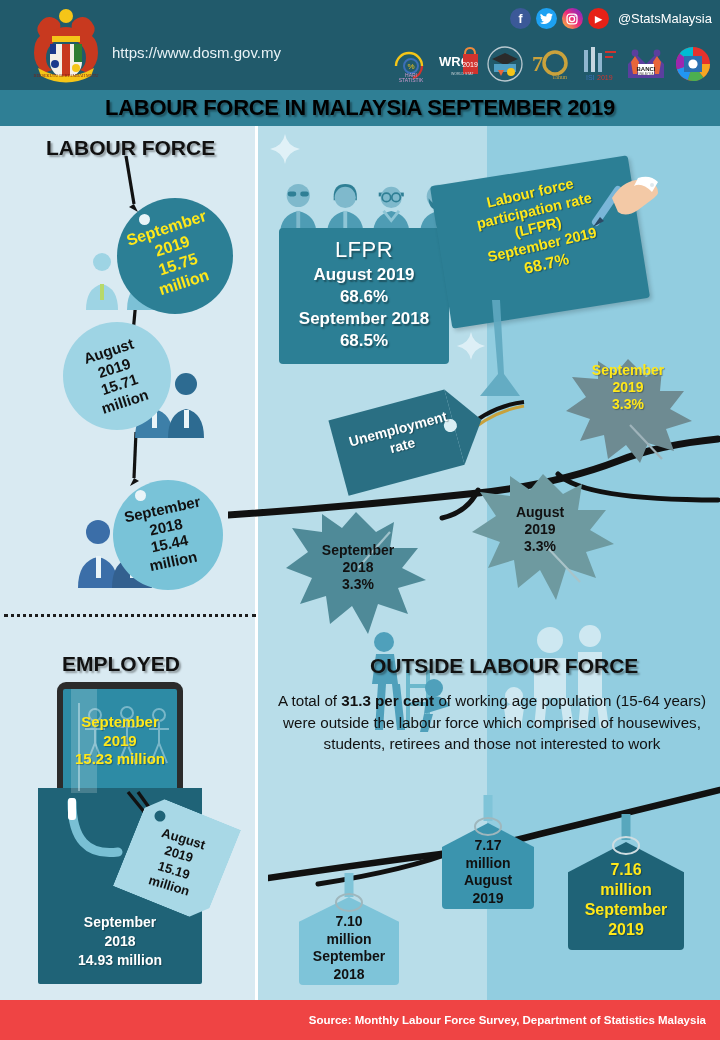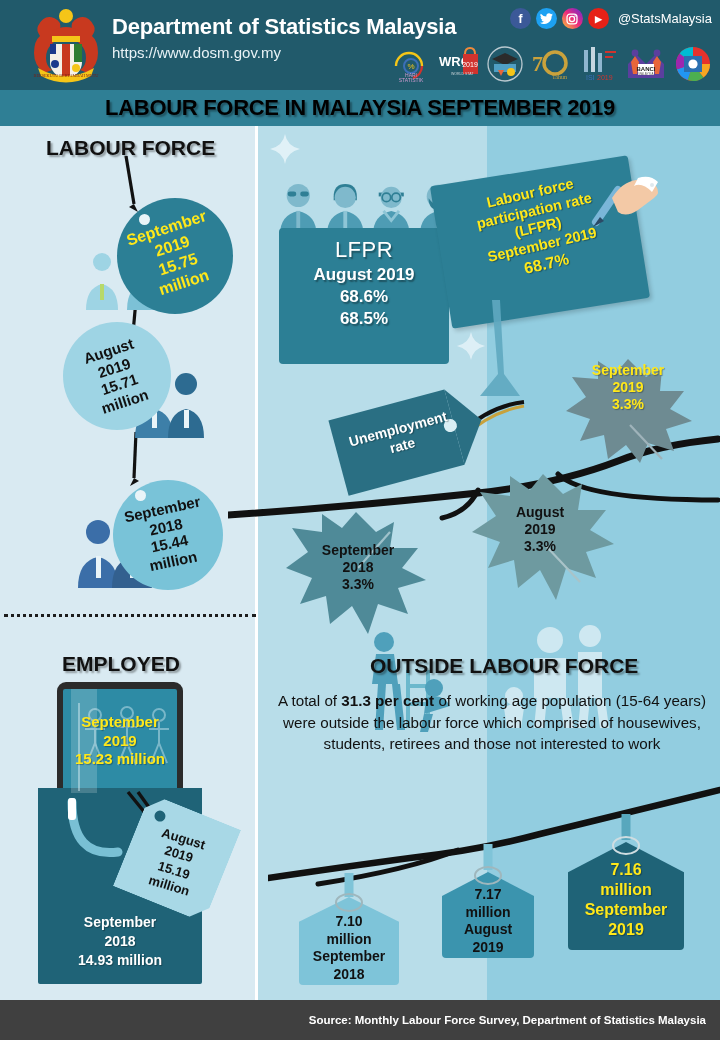--- a/index.html
+++ b/index.html
@@ -58,21 +58,21 @@
 
   .vdiv1 { position:absolute; left:255px; top:126px; width:3px; height:874px; background:#ffffff; }
   .hdotted {
     position:absolute; left:4px; top:614px; width:252px; height:0;
     border-top:3px dotted #1d1d1d;
   }
 
   
   .footer {
     position:absolute; left:0; top:1000px; width:720px; height:40px;
-    background:#404040; display:flex; align-items:center; justify-content:flex-end;
+    background:#ef4444; display:flex; align-items:center; justify-content:flex-end;
   }
   .footer .s { color:#fff; font-size:11.5px; font-weight:bold; padding-right:14px; white-space:nowrap; }
 
   
   .sec-head {
     position:absolute; font-weight:bold; color:#111; font-size:21px;
     text-shadow:2px 2px 2px rgba(0,0,0,.35); white-space:nowrap;
   }
   #h-labour  { left:46px;  top:136px; }
   #h-employed{ left:62px;  top:652px; }
@@ -209,21 +209,21 @@
   .htag .string {
     position:absolute; left:50%; transform:translateX(-50%);
     width:9px; background:#7fc4d8;
   }
   #tag-2018 { left:299px; top:897px; width:100px; height:88px; }
   #tag-2018 .shape { background:#7ec4d9; }
   #tag-2018 .cap { top:16px; color:#111; font-size:14px; }
   #tag-2018 .ring { top:-4px; }
   #tag-2018 .string { top:-24px; height:24px; }
 
-  #tag-aug { left:442px; top:872px; width:92px; height:86px; }
+  #tag-aug { left:442px; top:823px; width:92px; height:86px; }
   #tag-aug .shape { background:#3b94ae; }
   #tag-aug .cap { top:14px; color:#111; font-size:14px; }
   #tag-aug .ring { top:-6px; }
   #tag-aug .string { top:-28px; height:26px; }
 
   #tag-sep19 { left:568px; top:842px; width:116px; height:108px; }
   #tag-sep19 .shape { background:#1f6377; }
   #tag-sep19 .cap { top:18px; color:#ffe81a; font-size:16px;
                     text-shadow:1px 1px 1px rgba(0,0,0,.3); }
   #tag-sep19 .ring { top:-6px; border-color:#cfdde1; }
@@ -249,21 +249,20 @@
       <path d="M26 38 h32 v18 q0 12 -16 18 q-16 -6 -16 -18z" fill="#f4f1e8"></path>
       <rect x="38" y="38" width="8" height="36" fill="#c8391f"></rect>
       <rect x="26" y="38" width="6" height="10" fill="#1b3a8c"></rect>
       <circle cx="31" cy="58" r="4" fill="#1b3a8c"></circle>
       <rect x="50" y="38" width="8" height="18" fill="#2e7d32"></rect>
       <circle cx="52" cy="62" r="4" fill="#f5c518"></circle>
       <path d="M14 62 q28 16 56 0 l-3 8 q-25 13 -50 0z" fill="#f5c518"></path>
       <text x="42" y="71" font-size="4.2" text-anchor="middle" fill="#7a1f12" font-family="'Liberation Serif',serif">BERSEKUTU BERTAMBAH MUTU</text>
     </svg>
 
-    <div class="org-title">Department of Statistics Malaysia</div>
     <div class="org-url">https://www.dosm.gov.my</div>
 
     <div class="social">
       <span class="sic fb">f</span>
       <span class="sic tw">
         <svg width="13" height="11" viewBox="0 0 16 13">
             <path fill="#fff" d="M16 1.5a6.6 6.6 0 0 1-1.9.5A3.3 3.3 0 0 0 15.5.3a6.6 6.6 0 0 1-2.1.8A3.3 3.3 0 0 0 7.8 4a9.3 9.3 0 0 1-6.8-3.4 3.3 3.3 0 0 0 1 4.4A3.3 3.3 0 0 1 .6 4.6a3.3 3.3 0 0 0 2.6 3.3 3.3 3.3 0 0 1-1.5.1 3.3 3.3 0 0 0 3.1 2.3A6.6 6.6 0 0 1 0 11.7a9.3 9.3 0 0 0 14.3-8.3A6.6 6.6 0 0 0 16 1.5z"></path>
           </svg>
       </span>
       <span class="sic ig">
@@ -474,20 +473,21 @@
       <path d="M11 18 q10 14 20 0 q0 12 -10 12 q-10 0 -10 -12z" fill="#2f7f95"></path>
       <path d="M2 56 q0 -21 19 -25 q19 4 19 25z" fill="#4e9cb4"></path>
       <path d="M19 31 h4 v25 h-4z" fill="#8ec5d6"></path>
     </svg>
   </div>
 
   <div class="lfpr-box">
     <div class="ttl">LFPR</div>
     <div class="ln">August 2019</div>
     <div class="ln">68.6%</div>
+    <div class="ln">September 2018</div>
     <div class="ln">68.5%</div>
   </div>
 
   <div class="sign">
     <div class="txt">
       <div>Labour force</div>
       <div>participation rate</div>
       <div>(LFPR)</div>
       <div>September 2019</div>
       <div style="font-size:16px;">68.7%</div>

